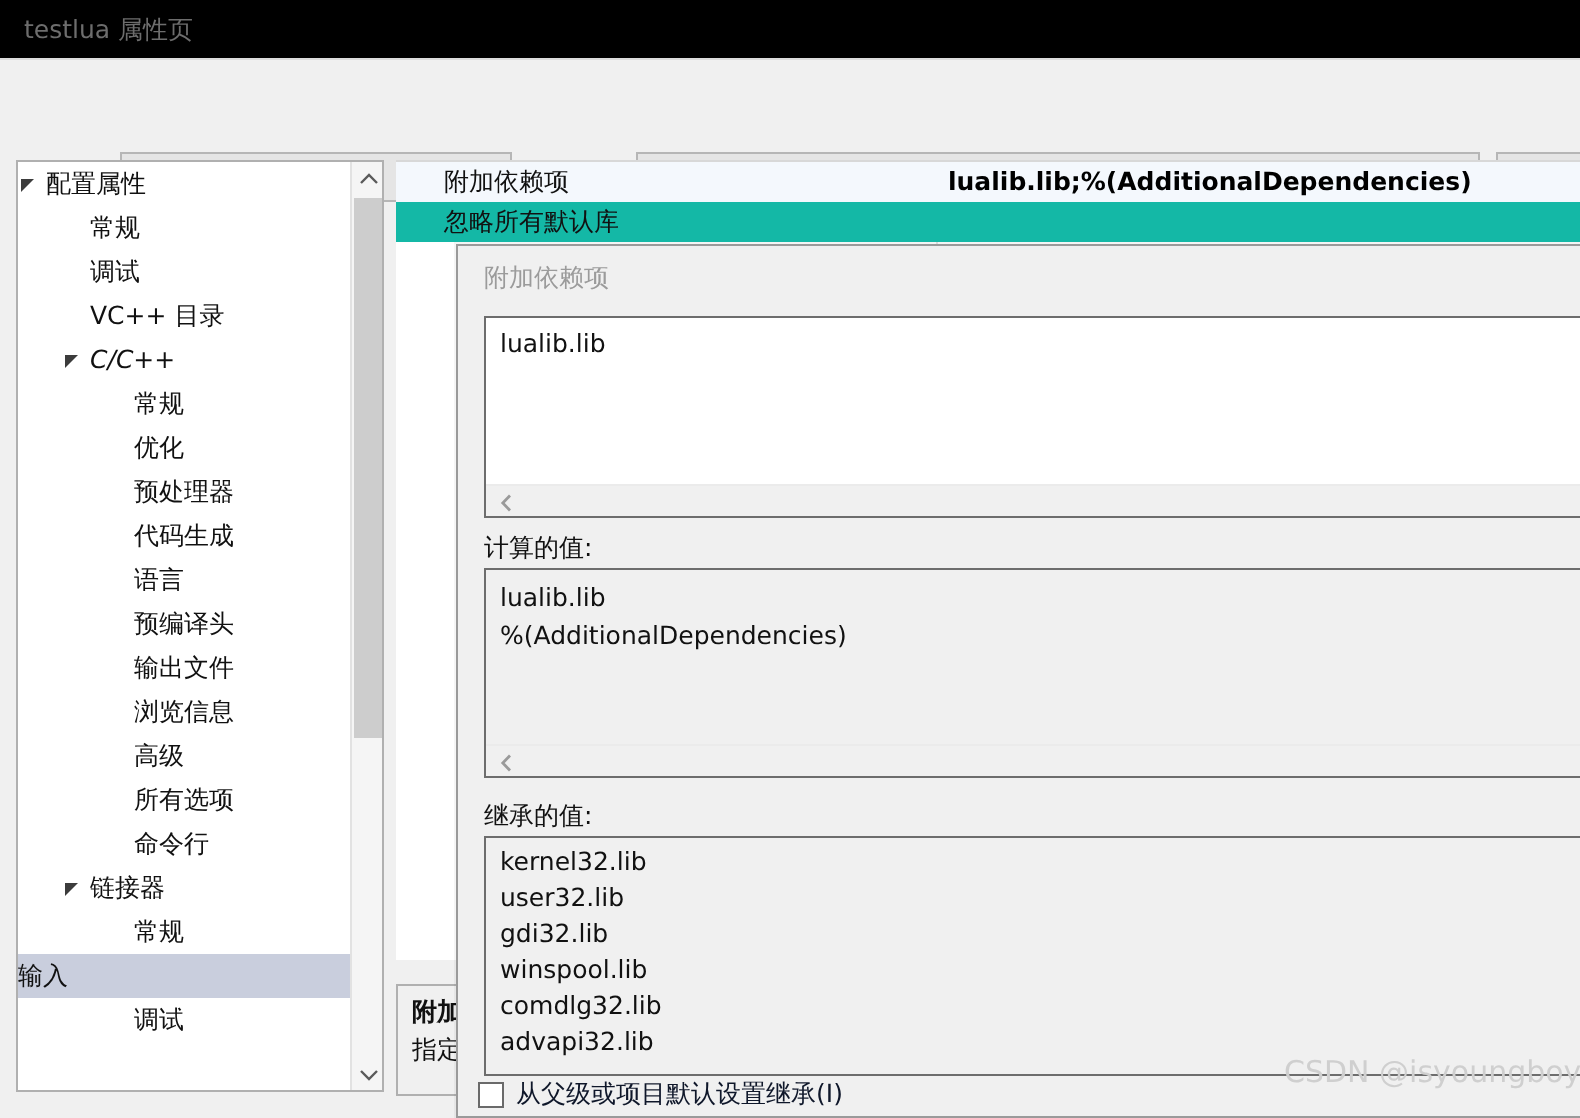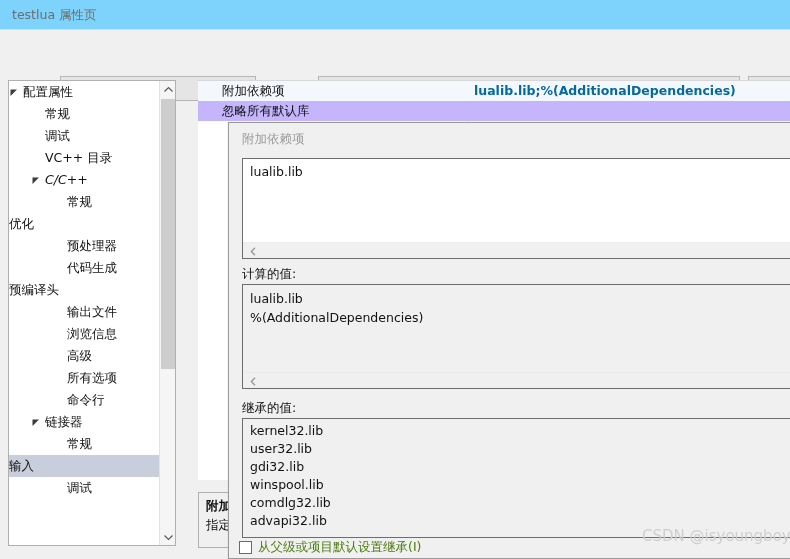--- a/index.html
+++ b/index.html
@@ -17,21 +17,21 @@
     position: relative;
     width: 790px; height: 559px;
     background: #f0f0f0;
     overflow: hidden;
   }
 
   
   .titlebar {
     position: absolute; left: 0; top: 0;
     width: 790px; height: 30px;
-    background: #7dd3fc;
+    background: #000000;
     border-bottom: 1px solid #dcdcdc;
   }
   .titlebar .title {
     position: absolute; left: 12px; top: 7px;
     font-size: 12.5px;
     color: #6d6d6d;
     white-space: nowrap;
   }
 
   
@@ -79,21 +79,21 @@
   .btn-cfgmgr span {
     padding-left: 6px;
     font-size: 12.5px;
     white-space: nowrap;
   }
 
   
   .treepanel {
     position: absolute;
     left: 8px; top: 80px;
-    width: 168px; height: 466px;
+    width: 184px; height: 466px;
     background: #ffffff;
     border: 1px solid #b0b0b0;
     overflow: hidden;
   }
   .treelist {
     position: absolute;
     left: 0; top: 0;
     width: 167px; height: 100%;
   }
   .tnode {
@@ -143,28 +143,28 @@
   }
   .grow {
     position: relative;
     height: 20px;
     line-height: 20px;
     font-size: 12.5px;
     white-space: nowrap;
     overflow: hidden;
   }
   .grow.r0 { background: #f4f8fd; }
-  .grow.r1 { background: #c4b5fd; }
+  .grow.r1 { background: #14b8a6; }
   .grow .gname {
     position: absolute; left: 24px; top: 0;
     color: #111;
   }
   .grow .gval {
     position: absolute; left: 276px; top: 0;
-    color: #0369a1;
+    color: #000000;
     font-weight: bold;
   }
   .gridsep {
     position: absolute;
     left: 270px; top: 0; width: 1px; height: 100%;
     background: #e4e4e4;
   }
 
   
   .descpane {
@@ -266,21 +266,21 @@
     height: 17px;
     display: flex; align-items: center;
   }
   .chkbox {
     width: 13px; height: 13px;
     background: #ffffff;
     border: 1px solid #6a6a6a;
   }
   .chkrow .clabel {
     margin-left: 6px;
-    font-size: 12.5px; color: #4d7c0f;
+    font-size: 12.5px; color: #0f172a;
     white-space: nowrap;
   }
 
   
   .watermark {
     position: absolute;
     left: 642px; top: 527px;
     font-size: 15px;
     color: #cfcfcf;
     white-space: nowrap;
@@ -333,24 +333,25 @@
           </span><span class="tlabel" style="margin-left: 14px;">配置属性</span></div>
         <div class="tnode"><span class="tlabel" style="margin-left: 36px;">常规</span></div>
         <div class="tnode"><span class="tlabel" style="margin-left: 36px;">调试</span></div>
         <div class="tnode"><span class="tlabel" style="margin-left: 36px;">VC++ 目录</span></div>
         <div class="tnode"><span class="arrow" style="left: 23px;">
             <svg width="8" height="8" viewBox="0 0 8 8">
               <path d="M0.5 0.5 L7 0.5 L0.5 7 Z" fill="#3c3c3c"></path>
             </svg>
           </span><span class="tlabel" style="margin-left: 36px; font-style: italic;">C/C++</span></div>
         <div class="tnode"><span class="tlabel" style="margin-left: 58px;">常规</span></div>
-        <div class="tnode"><span class="tlabel" style="">优化</span></div>
+        <div class="tnode"><span class="tlabel" style="margin-left: 58px;">优化</span></div>
         <div class="tnode"><span class="tlabel" style="margin-left: 58px; font-family: Liberation Serif, serif;">预处理器</span></div>
         <div class="tnode"><span class="tlabel" style="margin-left: 58px;">代码生成</span></div>
-        <div class="tnode"><span class="tlabel" style=" text-align: right;">预编译头</span></div>
+        <div class="tnode"><span class="tlabel" style="margin-left: 58px;">语言</span></div>
+        <div class="tnode"><span class="tlabel" style="margin-left: 58px; text-align: right;">预编译头</span></div>
         <div class="tnode"><span class="tlabel" style="margin-left: 58px;">输出文件</span></div>
         <div class="tnode"><span class="tlabel" style="margin-left: 58px;">浏览信息</span></div>
         <div class="tnode"><span class="tlabel" style="margin-left: 58px;">高级</span></div>
         <div class="tnode"><span class="tlabel" style="margin-left: 58px; text-align: center;">所有选项</span></div>
         <div class="tnode"><span class="tlabel" style="margin-left: 58px;">命令行</span></div>
         <div class="tnode"><span class="arrow" style="left: 23px;">
             <svg width="8" height="8" viewBox="0 0 8 8">
               <path d="M0.5 0.5 L7 0.5 L0.5 7 Z" fill="#3c3c3c"></path>
             </svg>
           </span><span class="tlabel" style="margin-left: 36px;">链接器</span></div>

